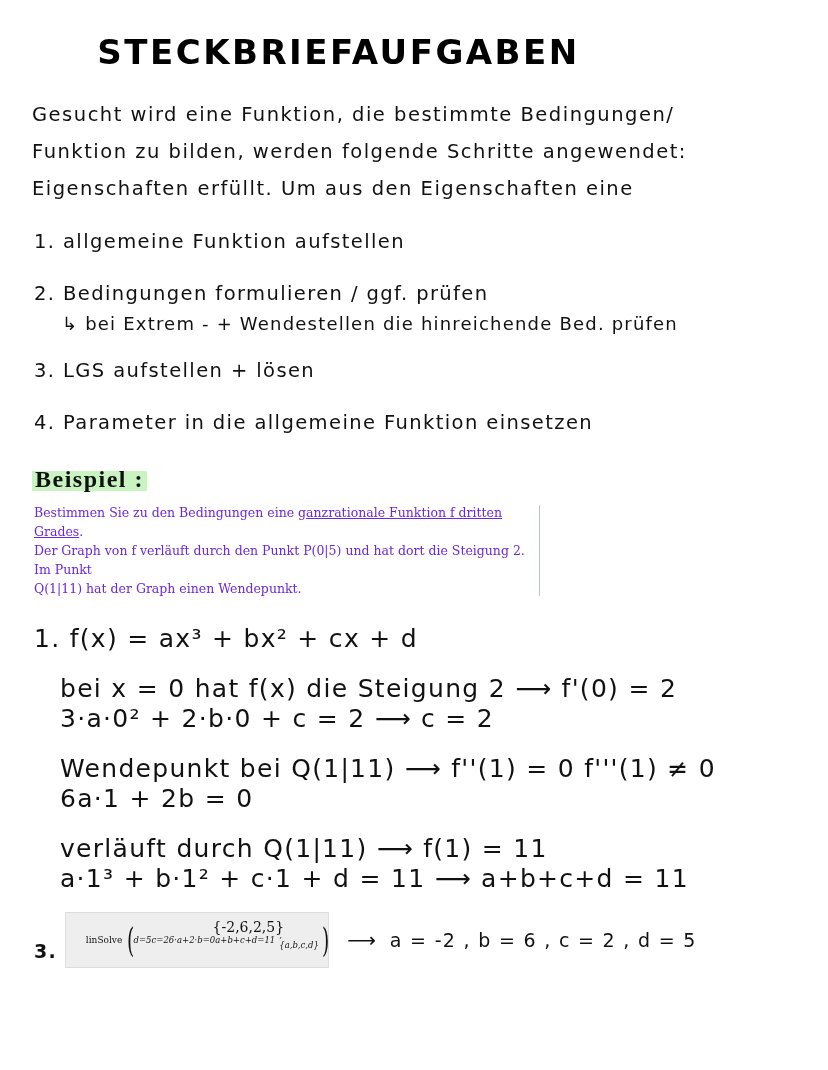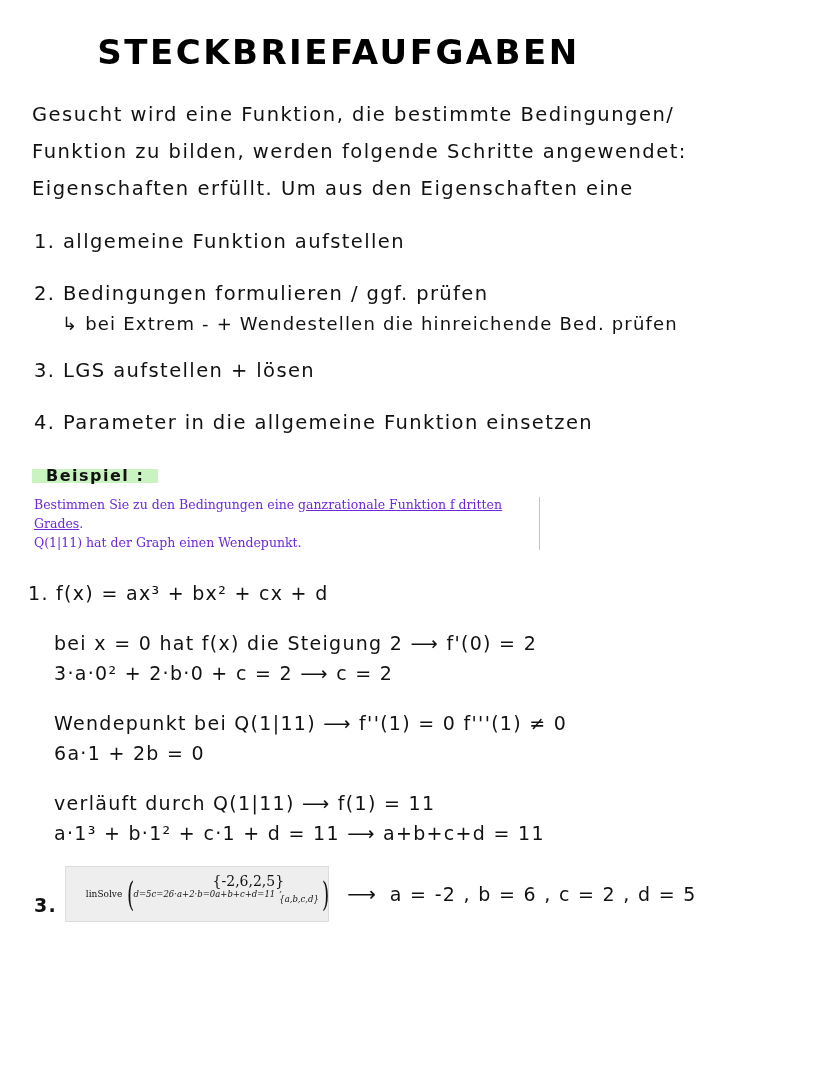--- a/index.html
+++ b/index.html
@@ -51,49 +51,51 @@
     white-space: nowrap;
   }
   .substep {
     font-size: 18px;
     letter-spacing: 1.2px;
     margin: 4px 0 0 34px;
     white-space: nowrap;
   }
   .beispiel {
     display: inline-block;
-    font-size: 16px;
+    font-size: 24px;
     font-weight: bold;
     letter-spacing: 1.5px;
     margin: 28px 0 6px 4px;
     background: linear-gradient(transparent 18%, #c9f3c0 18%, #c9f3c0 92%, transparent 92%);
-    padding: 0 14px;
+    padding: 0 3px;
+    font-family: Liberation Serif, serif;
   }
   .task-box {
     margin: 4px 0 0 6px;
     position: relative;
     font-family: "DejaVu Serif", serif;
     font-size: 12.5px;
     line-height: 19px;
     color: #6d28d9;
     width: 500px;
   }
   .task-box .rule {
     position: absolute;
     right: -6px;
     top: 2px;
     bottom: 2px;
     width: 1px;
     background: #b9c4d6;
   }
   .task-box .ul { text-decoration: underline; }
   .work {
-    font-size: 19px;
+    font-size: 25px;
     letter-spacing: 1.3px;
     line-height: 30px;
+    margin-left: 6px;
     white-space: nowrap;
   }
   .work .ind { margin-left: 26px; display: block; }
   .blockgap { margin-top: 20px; }
   .final-row {
     display: flex;
     align-items: center;
     margin: 18px 0 0 6px;
   }
   .final-row .num {
@@ -188,20 +190,21 @@
     <span>Parameter in die allgemeine Funktion einsetzen</span>
   </div>
 
   <div class="beispiel hand">Beispiel :</div>
 
   <div class="task-box">
     <div class="rule"></div>
     <div>
       <span>Bestimmen Sie zu den Bedingungen eine </span><span class="ul">ganzrationale Funktion f dritten Grades</span><span>.</span>
     </div>
+    <div>Der Graph von f verläuft durch den Punkt P(0|5) und hat dort die Steigung 2. Im Punkt</div>
     <div>Q(1|11) hat der Graph einen Wendepunkt.</div>
   </div>
 
   <div class="work hand" style="margin-top:26px;">
     <span>1.</span>
     <span>f(x) = ax³ + bx² + cx + d</span>
   </div>
 
 
   <div class="work hand blockgap">

